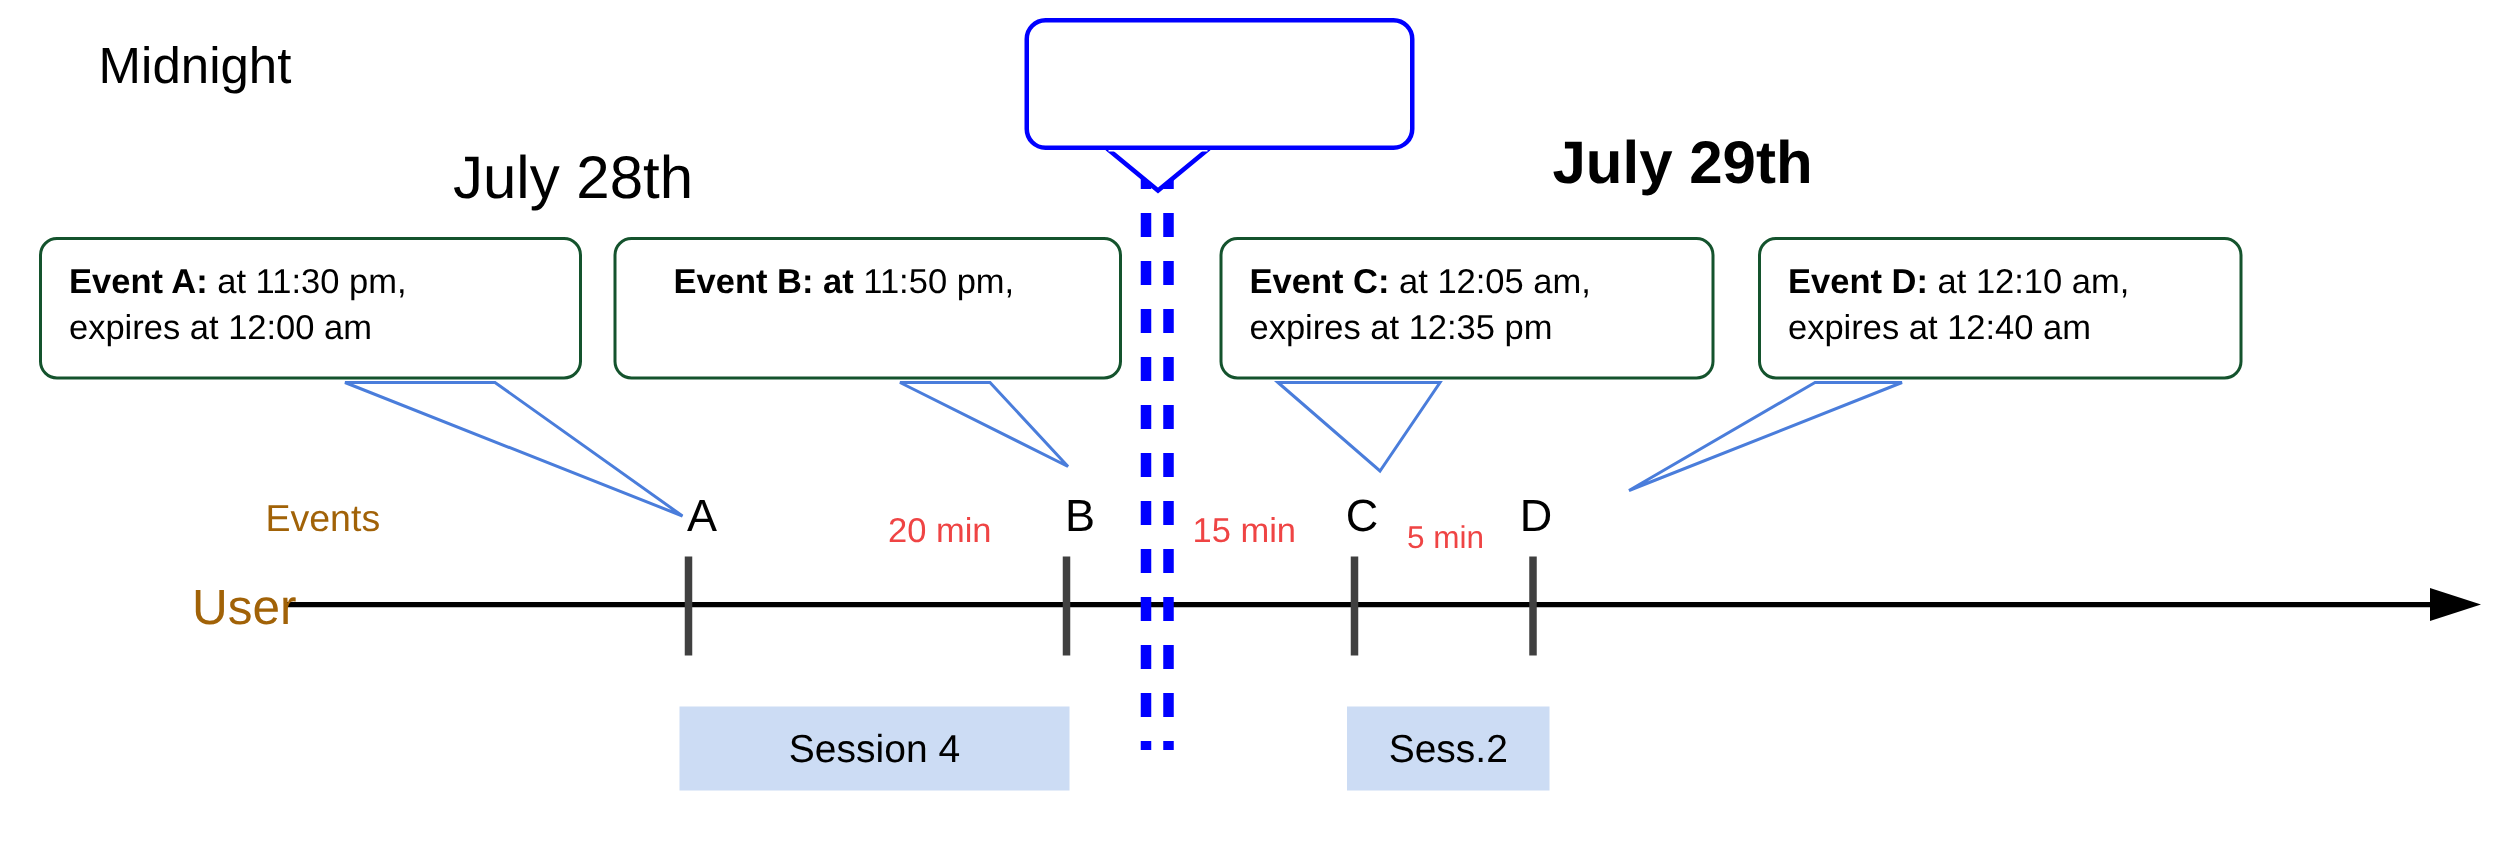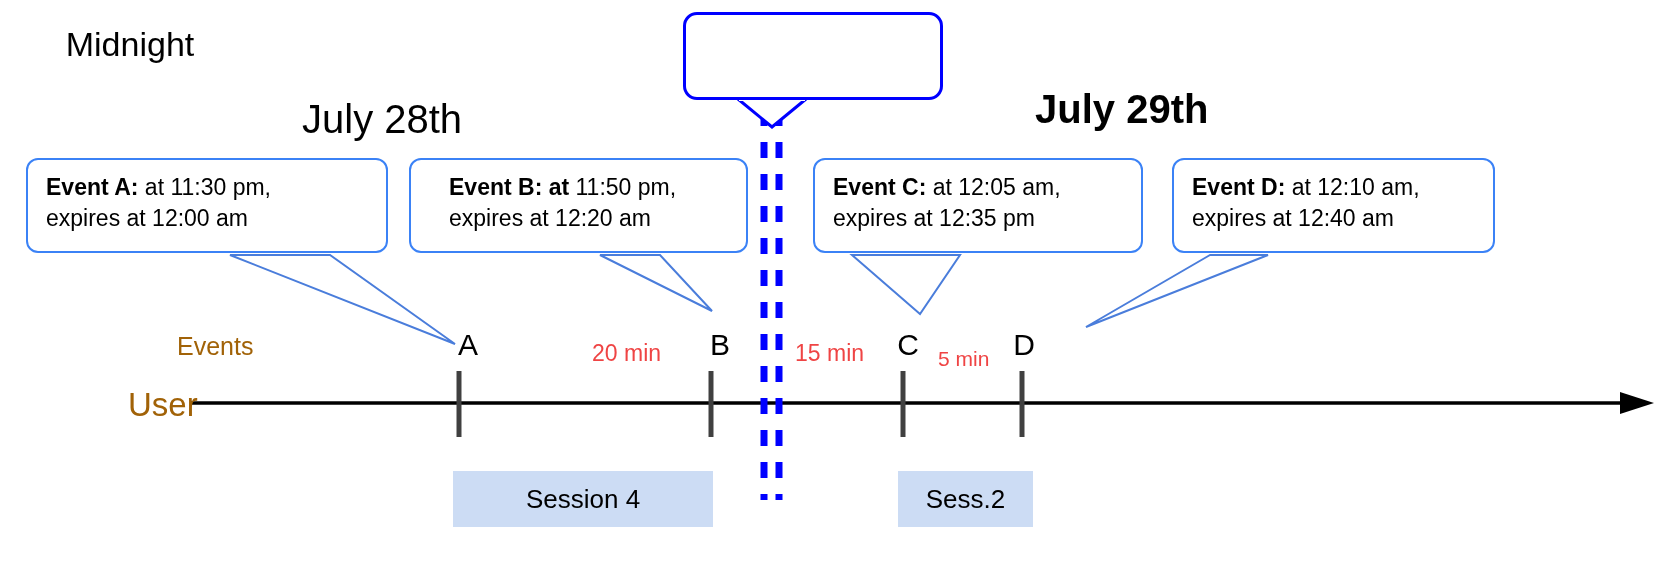--- a/index.html
+++ b/index.html
@@ -30,21 +30,21 @@
     white-space: nowrap;
     font-family: "Liberation Sans", sans-serif;
   }
   #day-left  { left: 302px; top: 97px; }
   #day-right { left: 1035px; top: 87px; font-weight: bold; }
 
   
   .callout {
     position: absolute;
     box-sizing: border-box;
-    border: 2px solid #3b82f6;
+    border: 2px solid #14532d;
     border-radius: 12px;
     background: #ffffff;
     font-size: 23px;
     line-height: 31px;
     color: #000000;
     padding: 12px 14px 10px 18px;
     font-family: "Liberation Sans", sans-serif;
     z-index: 6;
   }
   .callout b { font-weight: bold; }
@@ -170,21 +170,20 @@
   <div id="day-left" class="day-label">July 28th</div>
   <div id="day-right" class="day-label">July 29th</div>
 
   <div id="callout-a" class="callout">
     <div><b>Event A:</b><span> at 11:30 pm,</span></div>
     <div>expires at 12:00 am</div>
   </div>
 
   <div id="callout-b" class="callout">
     <div><b>Event B: at</b><span> 11:50 pm,</span></div>
-    <div>expires at 12:20 am</div>
   </div>
 
   <div id="callout-c" class="callout">
     <div><b>Event C:</b><span> at 12:05 am,</span></div>
     <div>expires at 12:35 pm</div>
   </div>
 
   <div id="callout-d" class="callout">
     <div><b>Event D:</b><span>  at 12:10 am,</span></div>
     <div>expires at 12:40 am</div>

